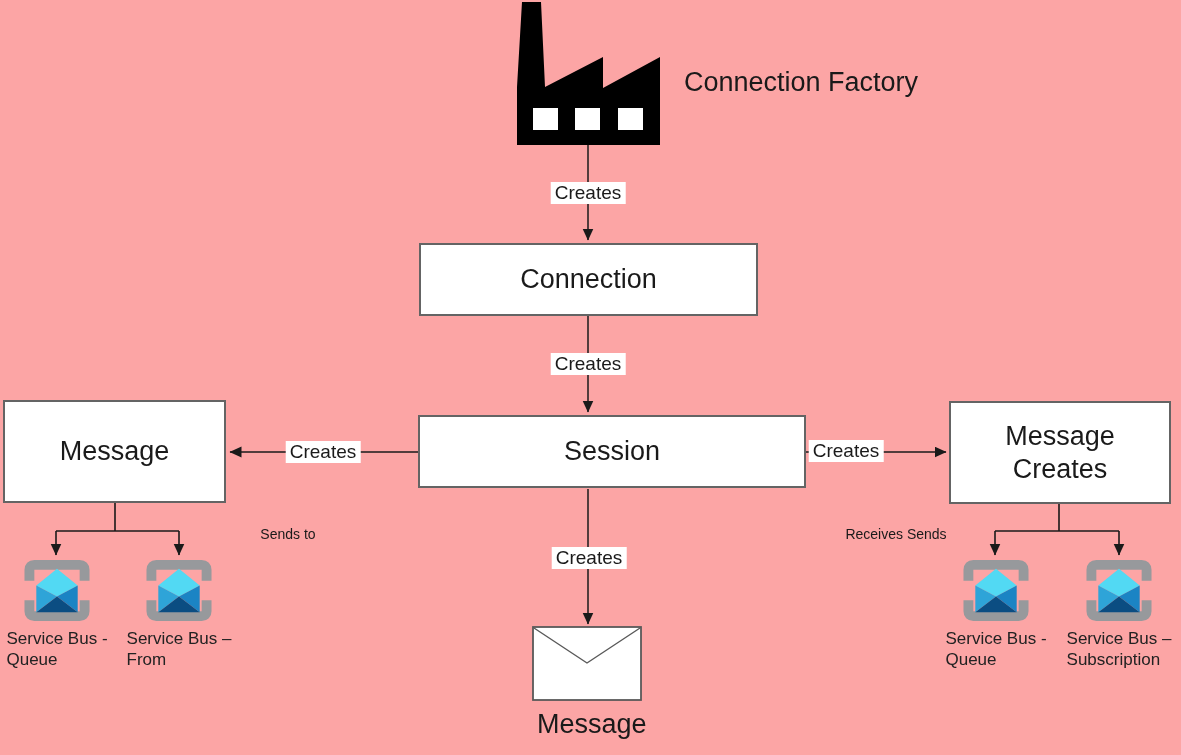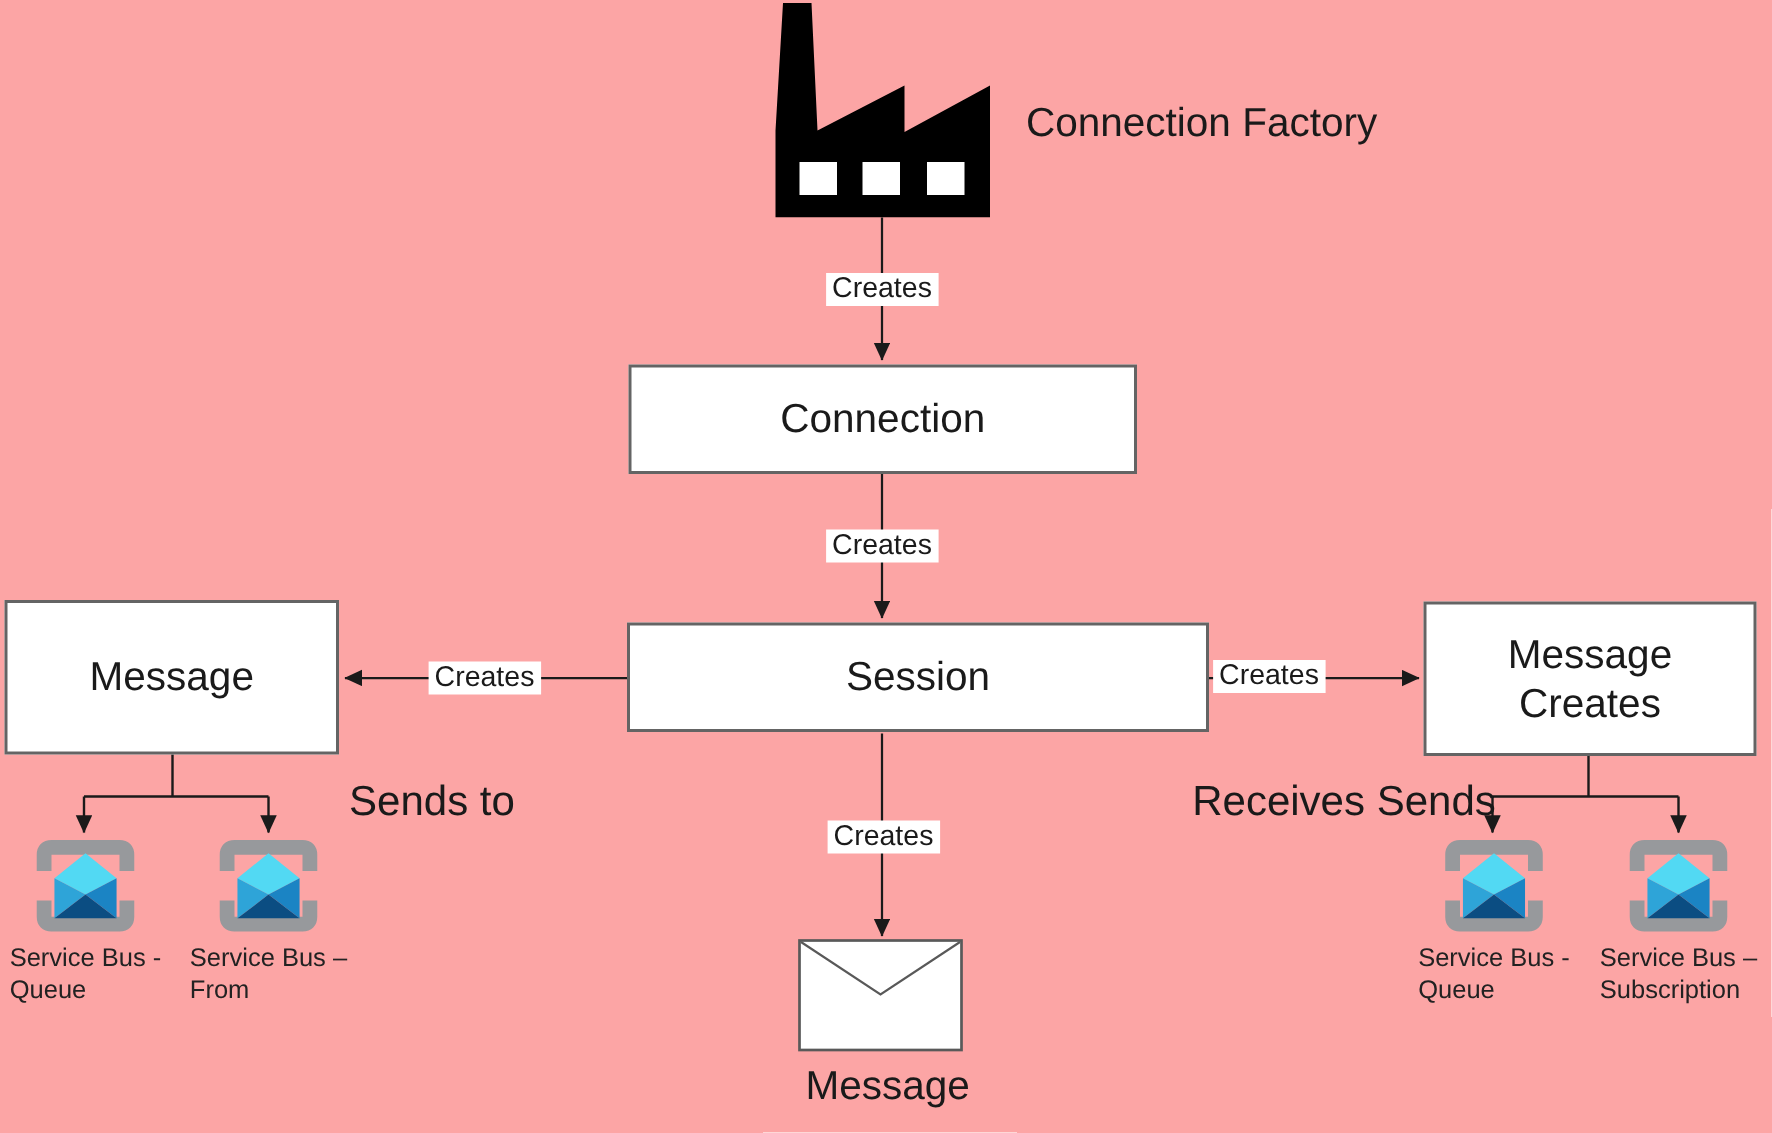--- a/index.html
+++ b/index.html
@@ -11,21 +11,21 @@
   .node{
     position:absolute;box-sizing:border-box;border:2px solid #646464;background:#ffffff;
     display:flex;flex-direction:column;align-items:center;justify-content:center;
     font-size:27px;line-height:1.22;
   }
   .edge-label{
     position:absolute;transform:translate(-50%,-50%);background:#ffffff;
     padding:0 4px;font-size:19px;white-space:nowrap;
   }
   .side-label{
-    position:absolute;transform:translate(-50%,-50%);font-size:28px;white-space:nowrap;
+    position:absolute;transform:translate(-50%,-50%);font-size:14px;white-space:nowrap;
   }
   .big-label{position:absolute;font-size:27px;white-space:nowrap;transform:translateY(-50%);}
   .icon-abs{position:absolute;}
   .sb-group{
     position:absolute;display:flex;flex-direction:column;align-items:center;
     transform:translateX(-50%);width:160px;
   }
   .sb-label{font-size:17px;line-height:21px;margin-top:4px;color:#222;}
   .sb-label span{display:block;}
 </style>

